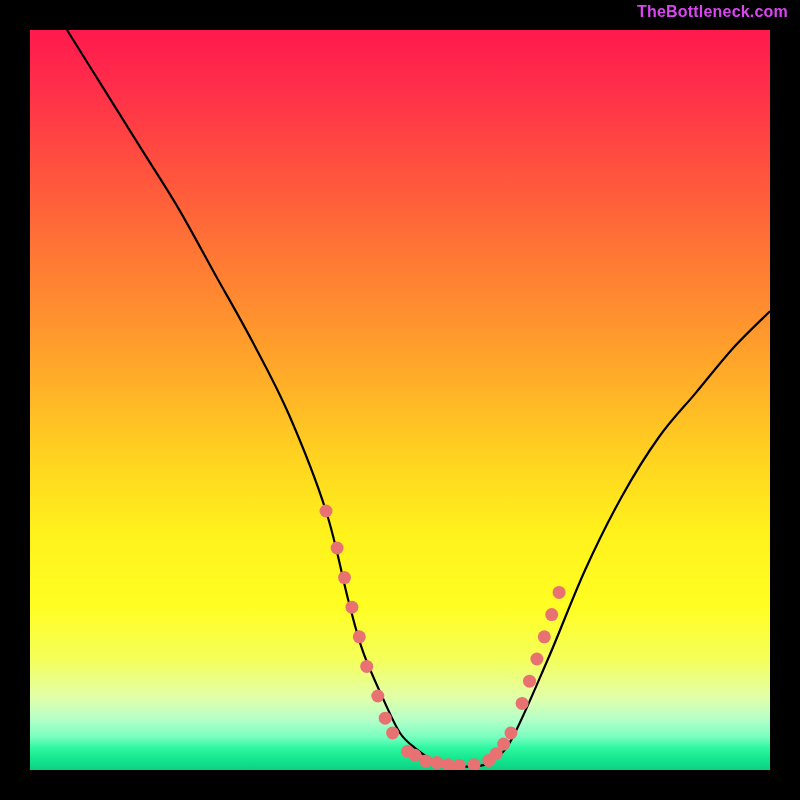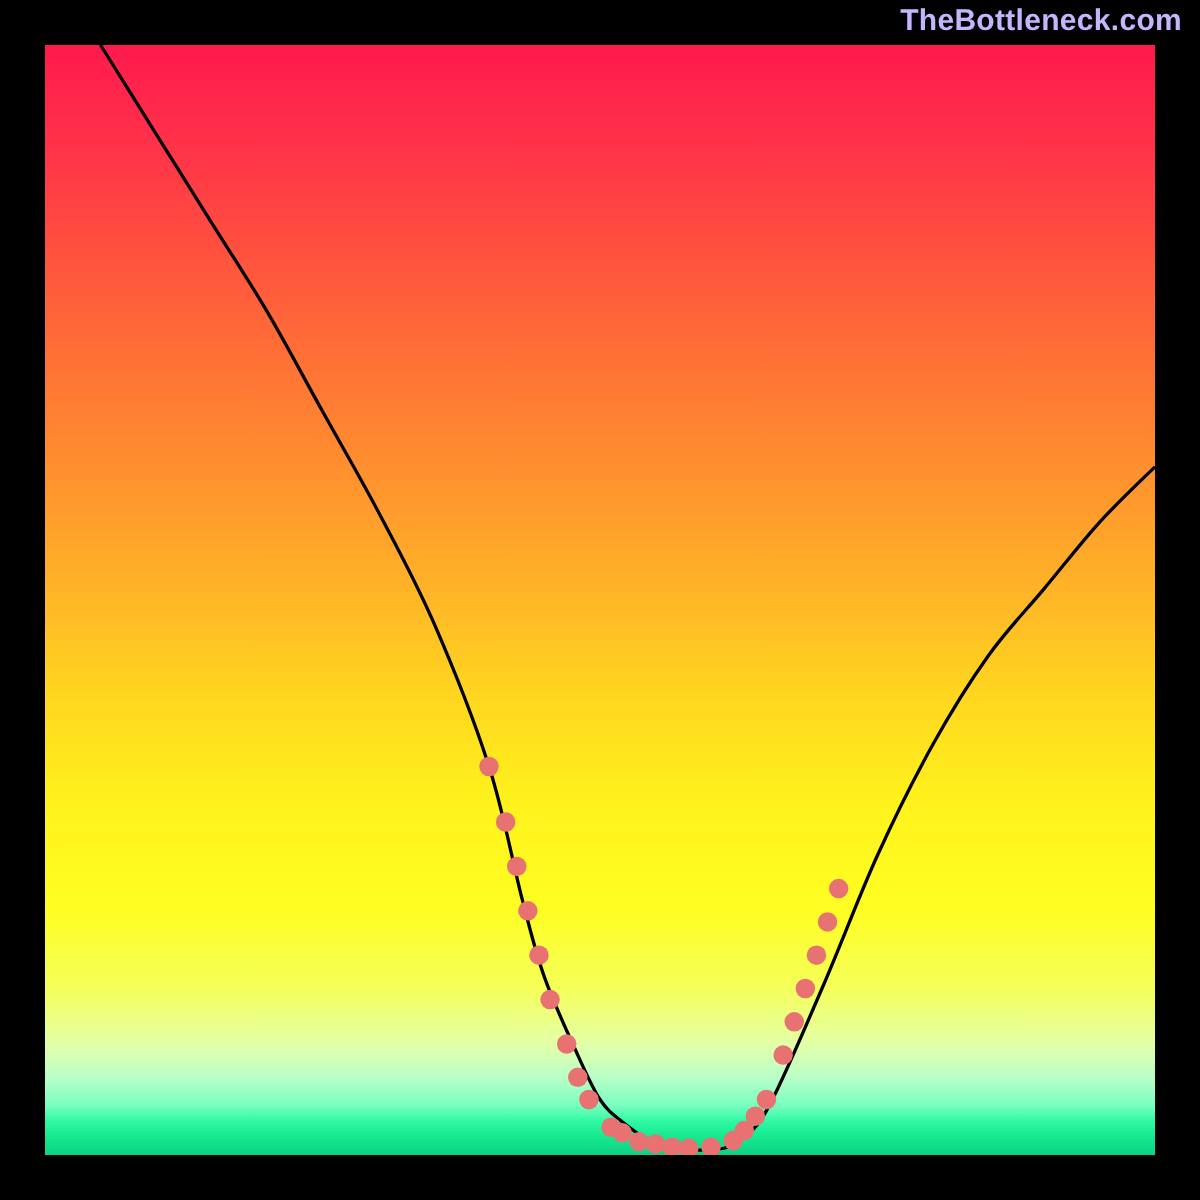--- a/index.html
+++ b/index.html
@@ -8,22 +8,22 @@
     width: 800px;
     height: 800px;
     background: #000;
     overflow: hidden;
     font-family: Arial, Helvetica, sans-serif;
   }
   .watermark {
     position: absolute;
     top: 3px;
     right: 12px;
-    color: #c4b5fd;
-    font-size: 20px;
+    color: #d946ef;
+    font-size: 16px;
     font-weight: 600;
     z-index: 10;
     letter-spacing: 0.2px;
   }
   .plot-area {
     position: absolute;
     left: 30px;
     top: 30px;
     width: 740px;
     height: 740px;

